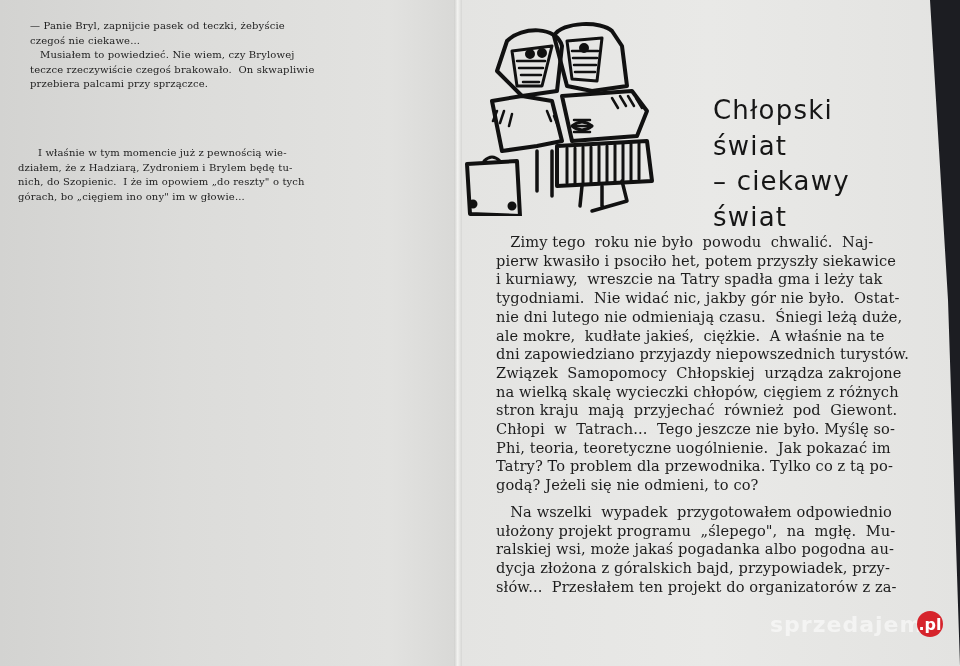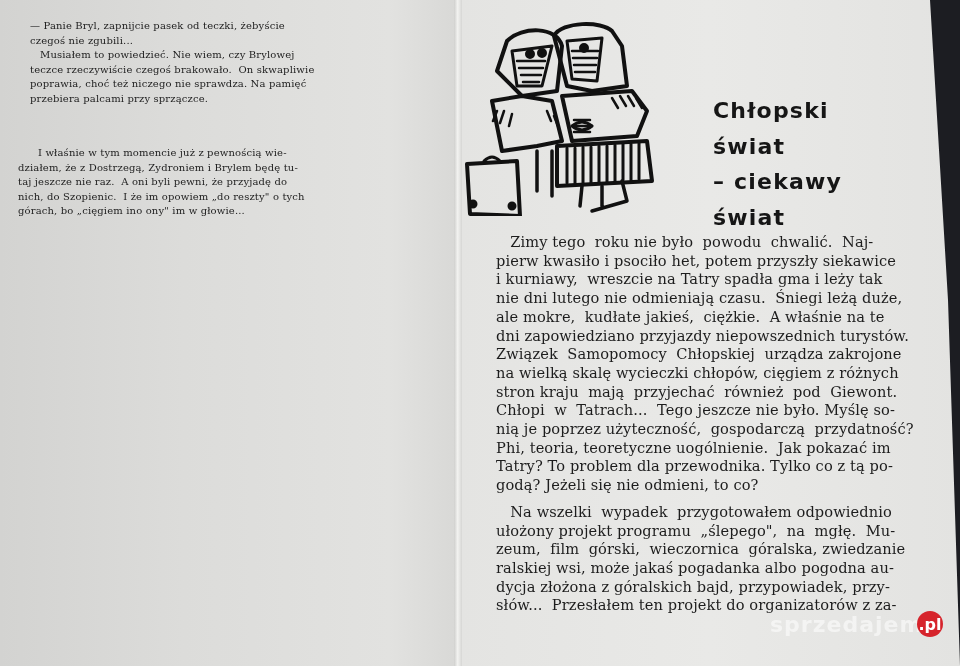--- a/index.html
+++ b/index.html
@@ -56,22 +56,22 @@
     .text p { margin: 0; white-space: pre; }
     .left-block-1 { left: 30px; top: 19px; letter-spacing: 0.15px; }
     .left-block-2 { left: 18px; top: 146px; letter-spacing: 0.15px; }
     .right-body   { left: 496px; top: 233px; font-size: 14.6px; line-height: 18.7px; letter-spacing: 0.1px; }
     .right-body p.gap { height: 8px; }
     .title {
       position: absolute;
       left: 713px;
       top: 93px;
       font-family: "DejaVu Sans", "Liberation Sans", sans-serif;
-      font-weight: bold;
-      font-size: 22px;
+      font-weight: normal;
+      font-size: 26px;
       line-height: 35.5px;
       color: #161616;
       letter-spacing: 1.2px;
     }
     .title div { white-space: pre; }
     .illustration {
       position: absolute;
       left: 462px;
       top: 16px;
       width: 200px;
@@ -108,31 +108,29 @@
 <body>
 
 <div class="spread">
   <div class="page-left"></div>
   <div class="page-right"></div>
   <div class="dark-edge"></div>
   <div class="gutter"></div>
 
   <div class="text left-block-1">
     <p>— Panie Bryl, zapnijcie pasek od teczki, żebyście</p>
-    <p>czegoś nie zgubili...</p>
+    <p>czegoś nie ciekawe...</p>
     <p>   Musiałem to powiedzieć. Nie wiem, czy Brylowej</p>
     <p>teczce rzeczywiście czegoś brakowało.  On skwapliwie</p>
-    <p>poprawia, choć też niczego nie sprawdza. Na pamięć</p>
     <p>przebiera palcami przy sprzączce.</p>
   </div>
 
   <div class="text left-block-2">
     <p>      I właśnie w tym momencie już z pewnością wie-</p>
-    <p>działem, że z Dostrzegą, Zydroniem i Brylem będę tu-</p>
-    <p>taj jeszcze nie raz.  A oni byli pewni, że przyjadę do</p>
+    <p>działem, że z Hadziarą, Zydroniem i Brylem będę tu-</p>
     <p>nich, do Szopienic.  I że im opowiem „do reszty" o tych</p>
     <p>górach, bo „cięgiem ino ony" im w głowie...</p>
   </div>
 
   <svg class="illustration" viewBox="0 0 200 200" fill="none" stroke="#111" stroke-width="4" stroke-linecap="round" stroke-linejoin="round">
 
     <path d="M45 25 C 60 10, 95 10, 100 30 L 95 75 L 60 80 L 35 55 Z"></path>
     <path d="M50 35 L 90 30 L 80 70 L 55 70 Z" stroke-width="3"></path>
     <path d="M55 45 h28 M57 52 h24 M59 59 h20 M61 66 h16" stroke-width="2.5"></path>
     <circle cx="68" cy="38" r="3" fill="#111"></circle>
@@ -166,35 +164,34 @@
     <div>Chłopski</div>
     <div>świat</div>
     <div>– ciekawy</div>
     <div>świat</div>
   </div>
 
   <div class="text right-body">
     <p>   Zimy tego  roku nie było  powodu  chwalić.  Naj-</p>
     <p>pierw kwasiło i psociło het, potem przyszły siekawice</p>
     <p>i kurniawy,  wreszcie na Tatry spadła gma i leży tak</p>
+    <p>tygodniami.  Nie widać nic, jakby gór nie było.  Ostat-</p>
     <p>nie dni lutego nie odmieniają czasu.  Śniegi leżą duże,</p>
     <p>ale mokre,  kudłate jakieś,  ciężkie.  A właśnie na te</p>
     <p>dni zapowiedziano przyjazdy niepowszednich turystów.</p>
     <p>Związek  Samopomocy  Chłopskiej  urządza zakrojone</p>
     <p>na wielką skalę wycieczki chłopów, cięgiem z różnych</p>
     <p>stron kraju  mają  przyjechać  również  pod  Giewont.</p>
     <p>Chłopi  w  Tatrach...  Tego jeszcze nie było. Myślę so-</p>
-    <p>nią je poprzez użyteczność,  gospodarczą  przydatność?</p>
     <p>Phi, teoria, teoretyczne uogólnienie.  Jak pokazać im</p>
     <p>Tatry? To problem dla przewodnika. Tylko co z tą po-</p>
     <p>godą? Jeżeli się nie odmieni, to co?</p>
     <p class="gap"></p>
     <p>   Na wszelki  wypadek  przygotowałem odpowiednio</p>
     <p>ułożony projekt programu  „ślepego",  na  mgłę.  Mu-</p>
-    <p>zeum,  film  górski,  wieczornica  góralska, zwiedzanie</p>
     <p>ralskiej wsi, może jakaś pogadanka albo pogodna au-</p>
     <p>dycja złożona z góralskich bajd, przypowiadek, przy-</p>
     <p>słów...  Przesłałem ten projekt do organizatorów z za-</p>
 
   </div>
 
   <div class="watermark">sprzedajemy</div>
   <div class="watermark-badge">.pl</div>
 </div>
 

